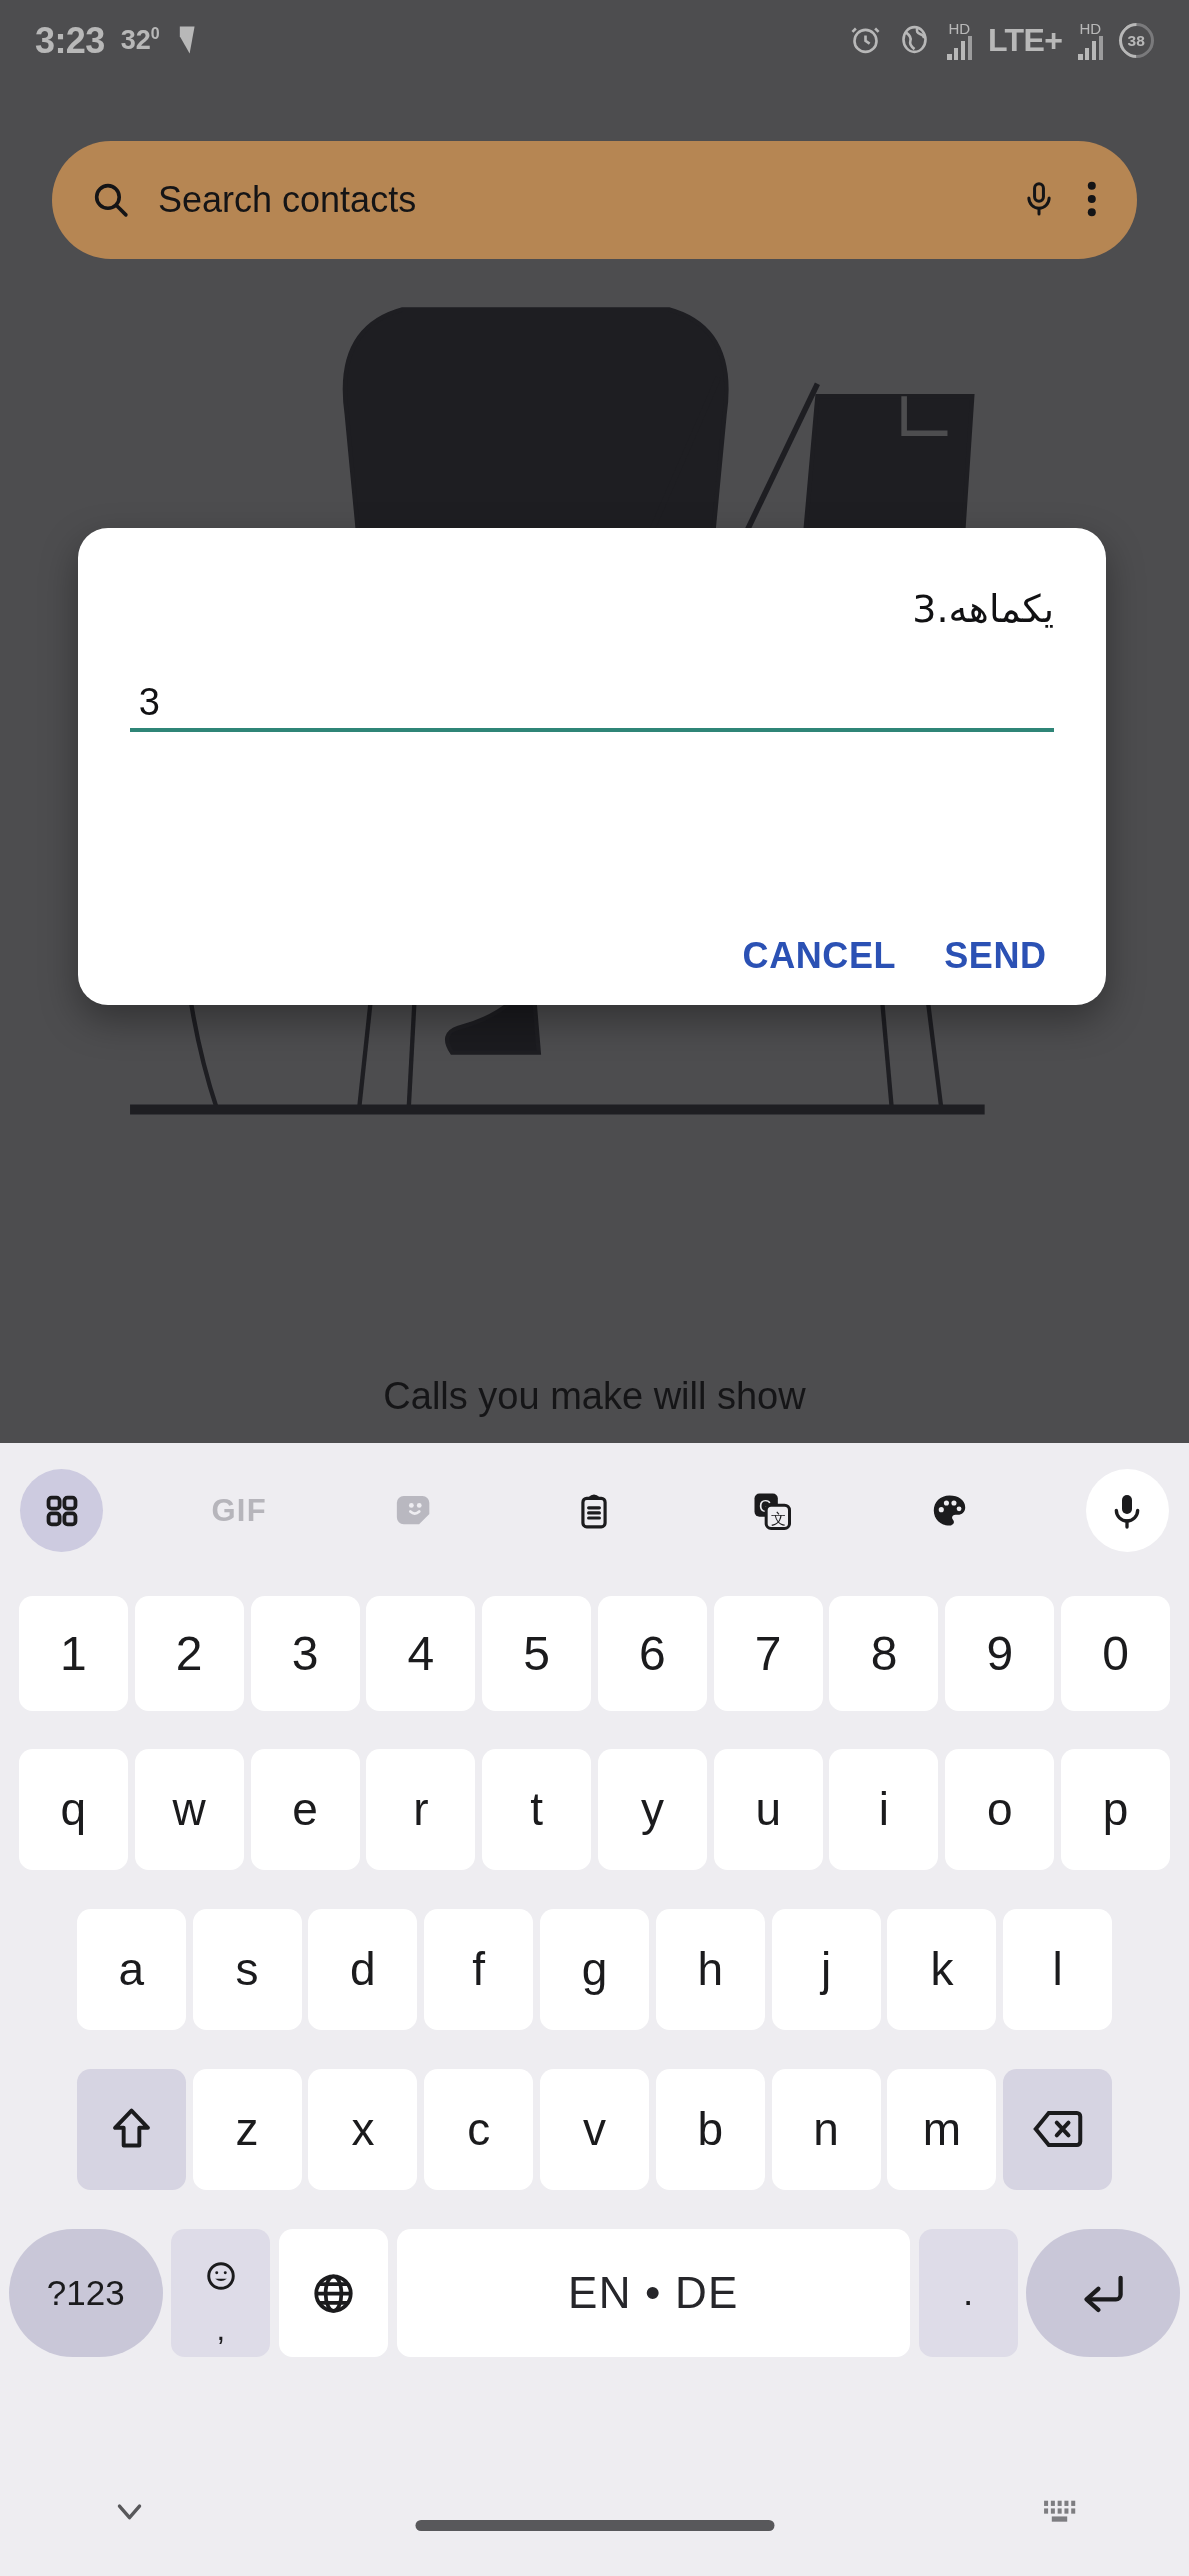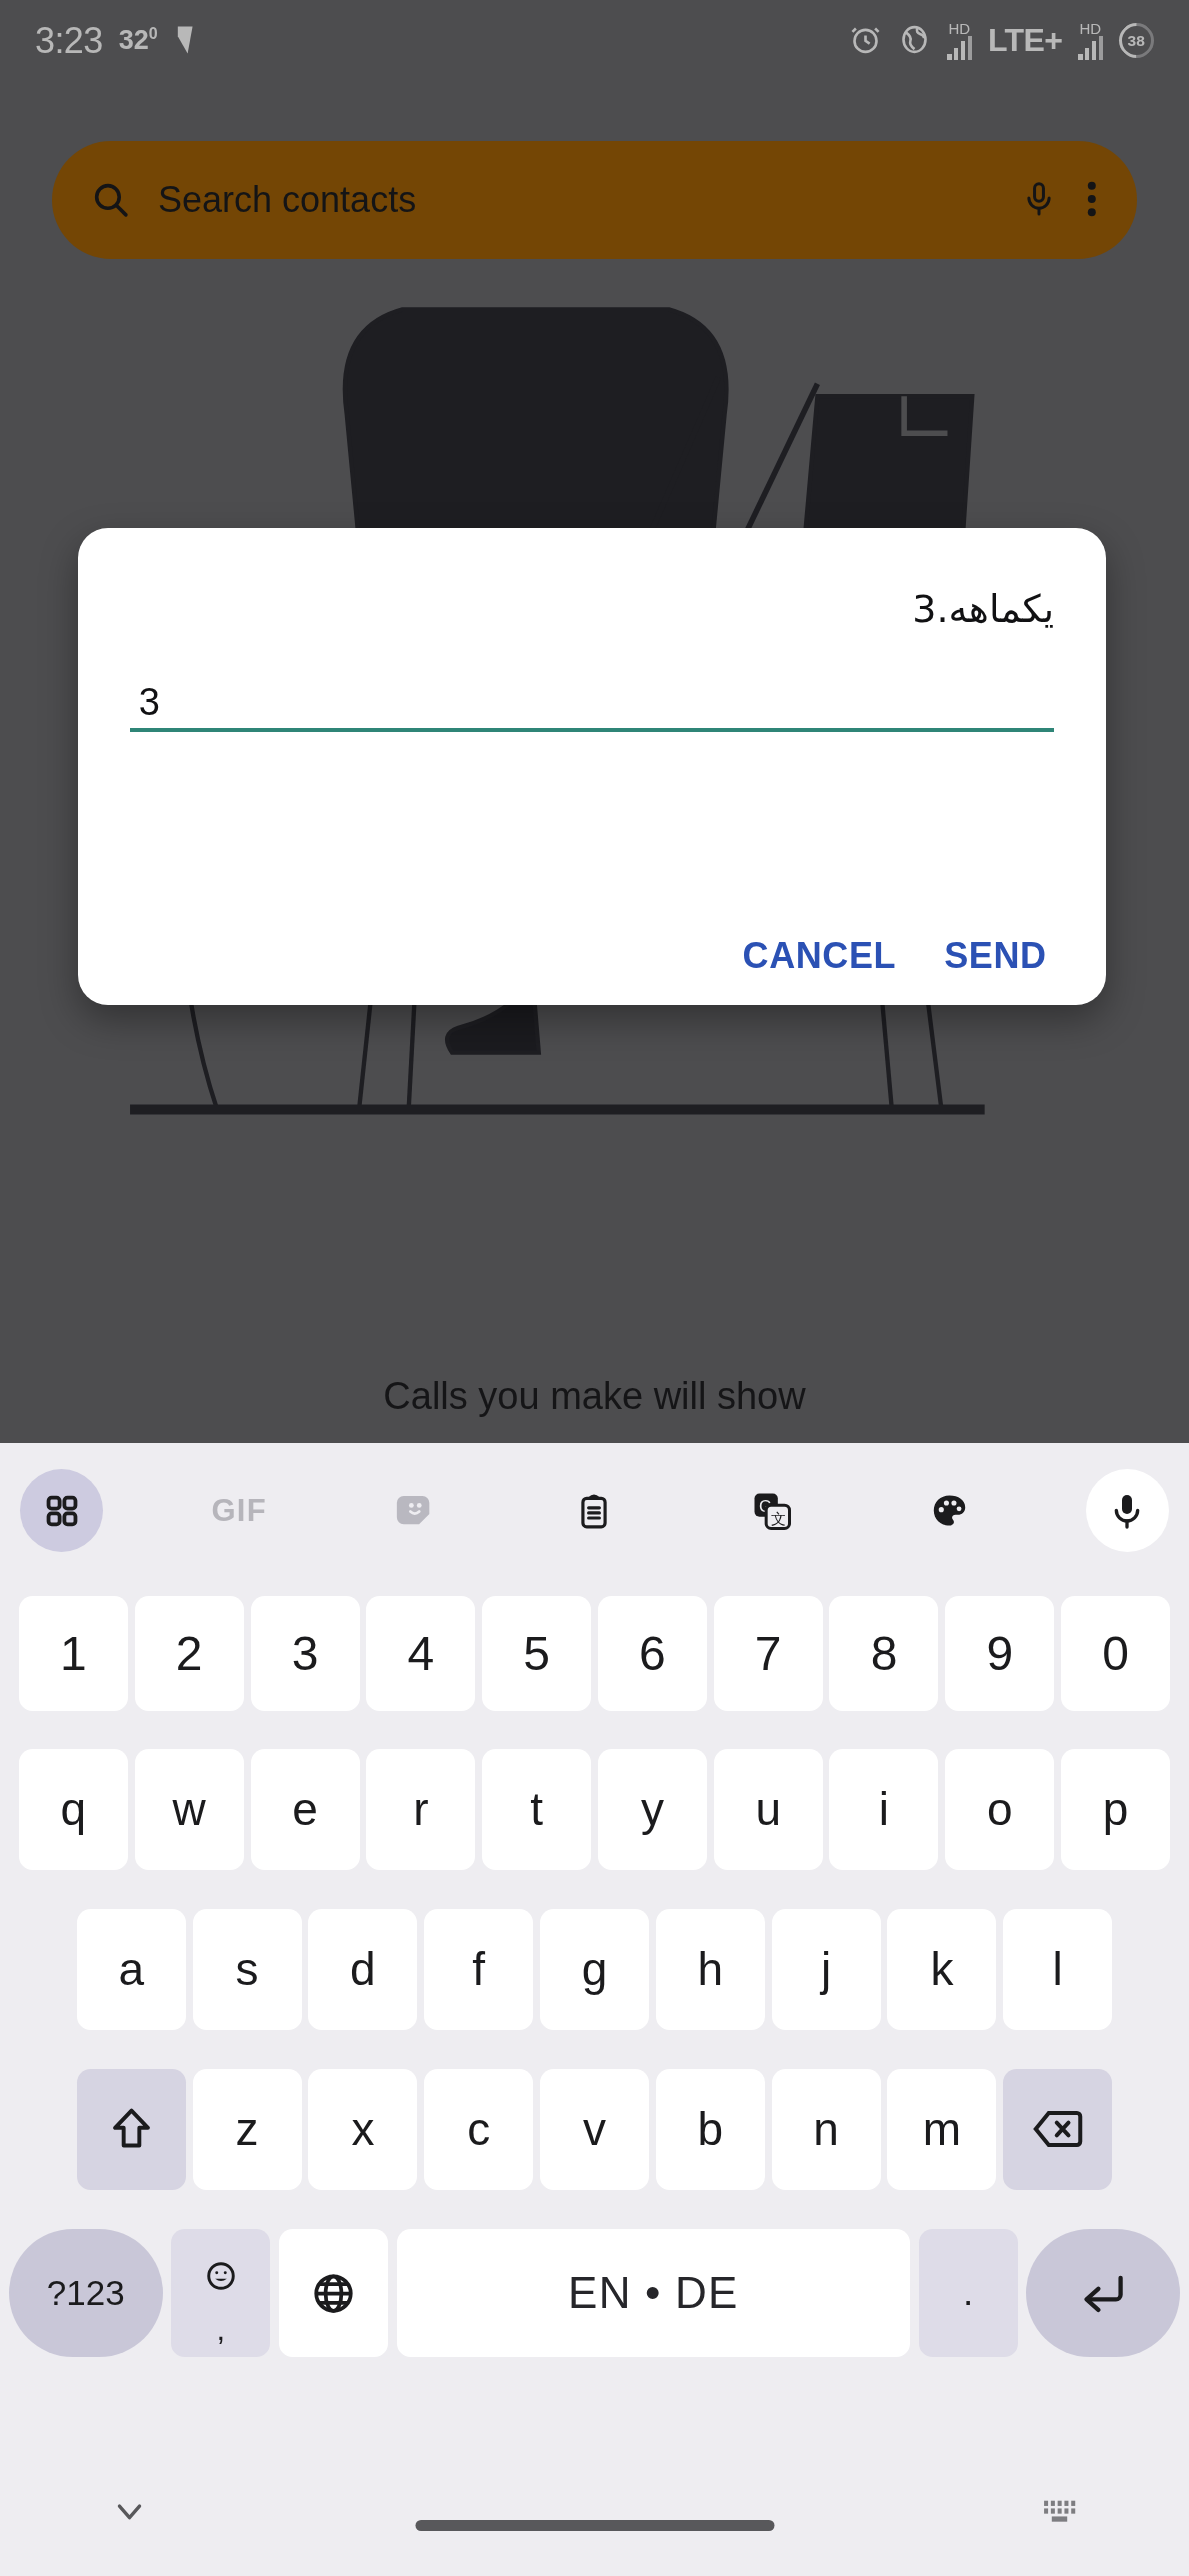--- a/index.html
+++ b/index.html
@@ -24,21 +24,21 @@
   }
 
   
   #status-bar {
     position:absolute; left:0; top:0; width:1189px; height:81px;
     display:flex; align-items:center; justify-content:space-between;
     padding:0 35px;
     color:#ffffff;
   }
   .sb-left { display:flex; align-items:center; gap:16px; }
-  #clock { font-size:36px; font-weight:400; letter-spacing:-0.6px; }
+  #clock { font-size:36px; font-weight:700; letter-spacing:-0.6px; }
   #temp { font-size:27px; font-weight:700; position:relative; }
   #temp sup { font-size:16px; vertical-align:super; font-weight:700; }
   .sb-right { display:flex; align-items:center; gap:16px; }
   #lte-label { font-size:32px; font-weight:700; letter-spacing:-0.6px;text-align:center; }
   .hd-sig { display:flex; flex-direction:column; align-items:flex-start; }
   .hd-sig .hd-text { font-size:15px; font-weight:400; line-height:1; margin-left:1.2px; }
   .bars { display:flex; align-items:flex-end; gap:2.5px; height:22px; margin-top:1.2px; }
   .bars i { display:block; width:4.3px; background:#fff; }
   .bars i:nth-child(1){ height:5.6px; }
   .bars i:nth-child(2){ height:11.8px; }
@@ -51,21 +51,21 @@
     display:flex; align-items:center; justify-content:center;
     font-size:15.5px; font-weight:700; color:#ffffff;
     transform:rotate(45deg);
   }
   #battery span { transform:rotate(-45deg); }
 
   
   #search-bar {
     position:absolute; left:52px; top:141px;
     width:1085px; height:118px;
-    background:#a16207; border-radius:59px;
+    background:#fdba74; border-radius:59px;
     display:flex; align-items:center; padding:0 38px;
     gap:27px;
   }
   #search-input-text { flex:1; font-size:36px; color:#1d1d1f; }
   .sb-icon { flex:0 0 auto; }
 
   
   #illustration { position:absolute; left:0; top:266px; width:1189px; height:1022px; }
   #empty-text {
     position:absolute; left:0; top:1375px; width:1189px;

